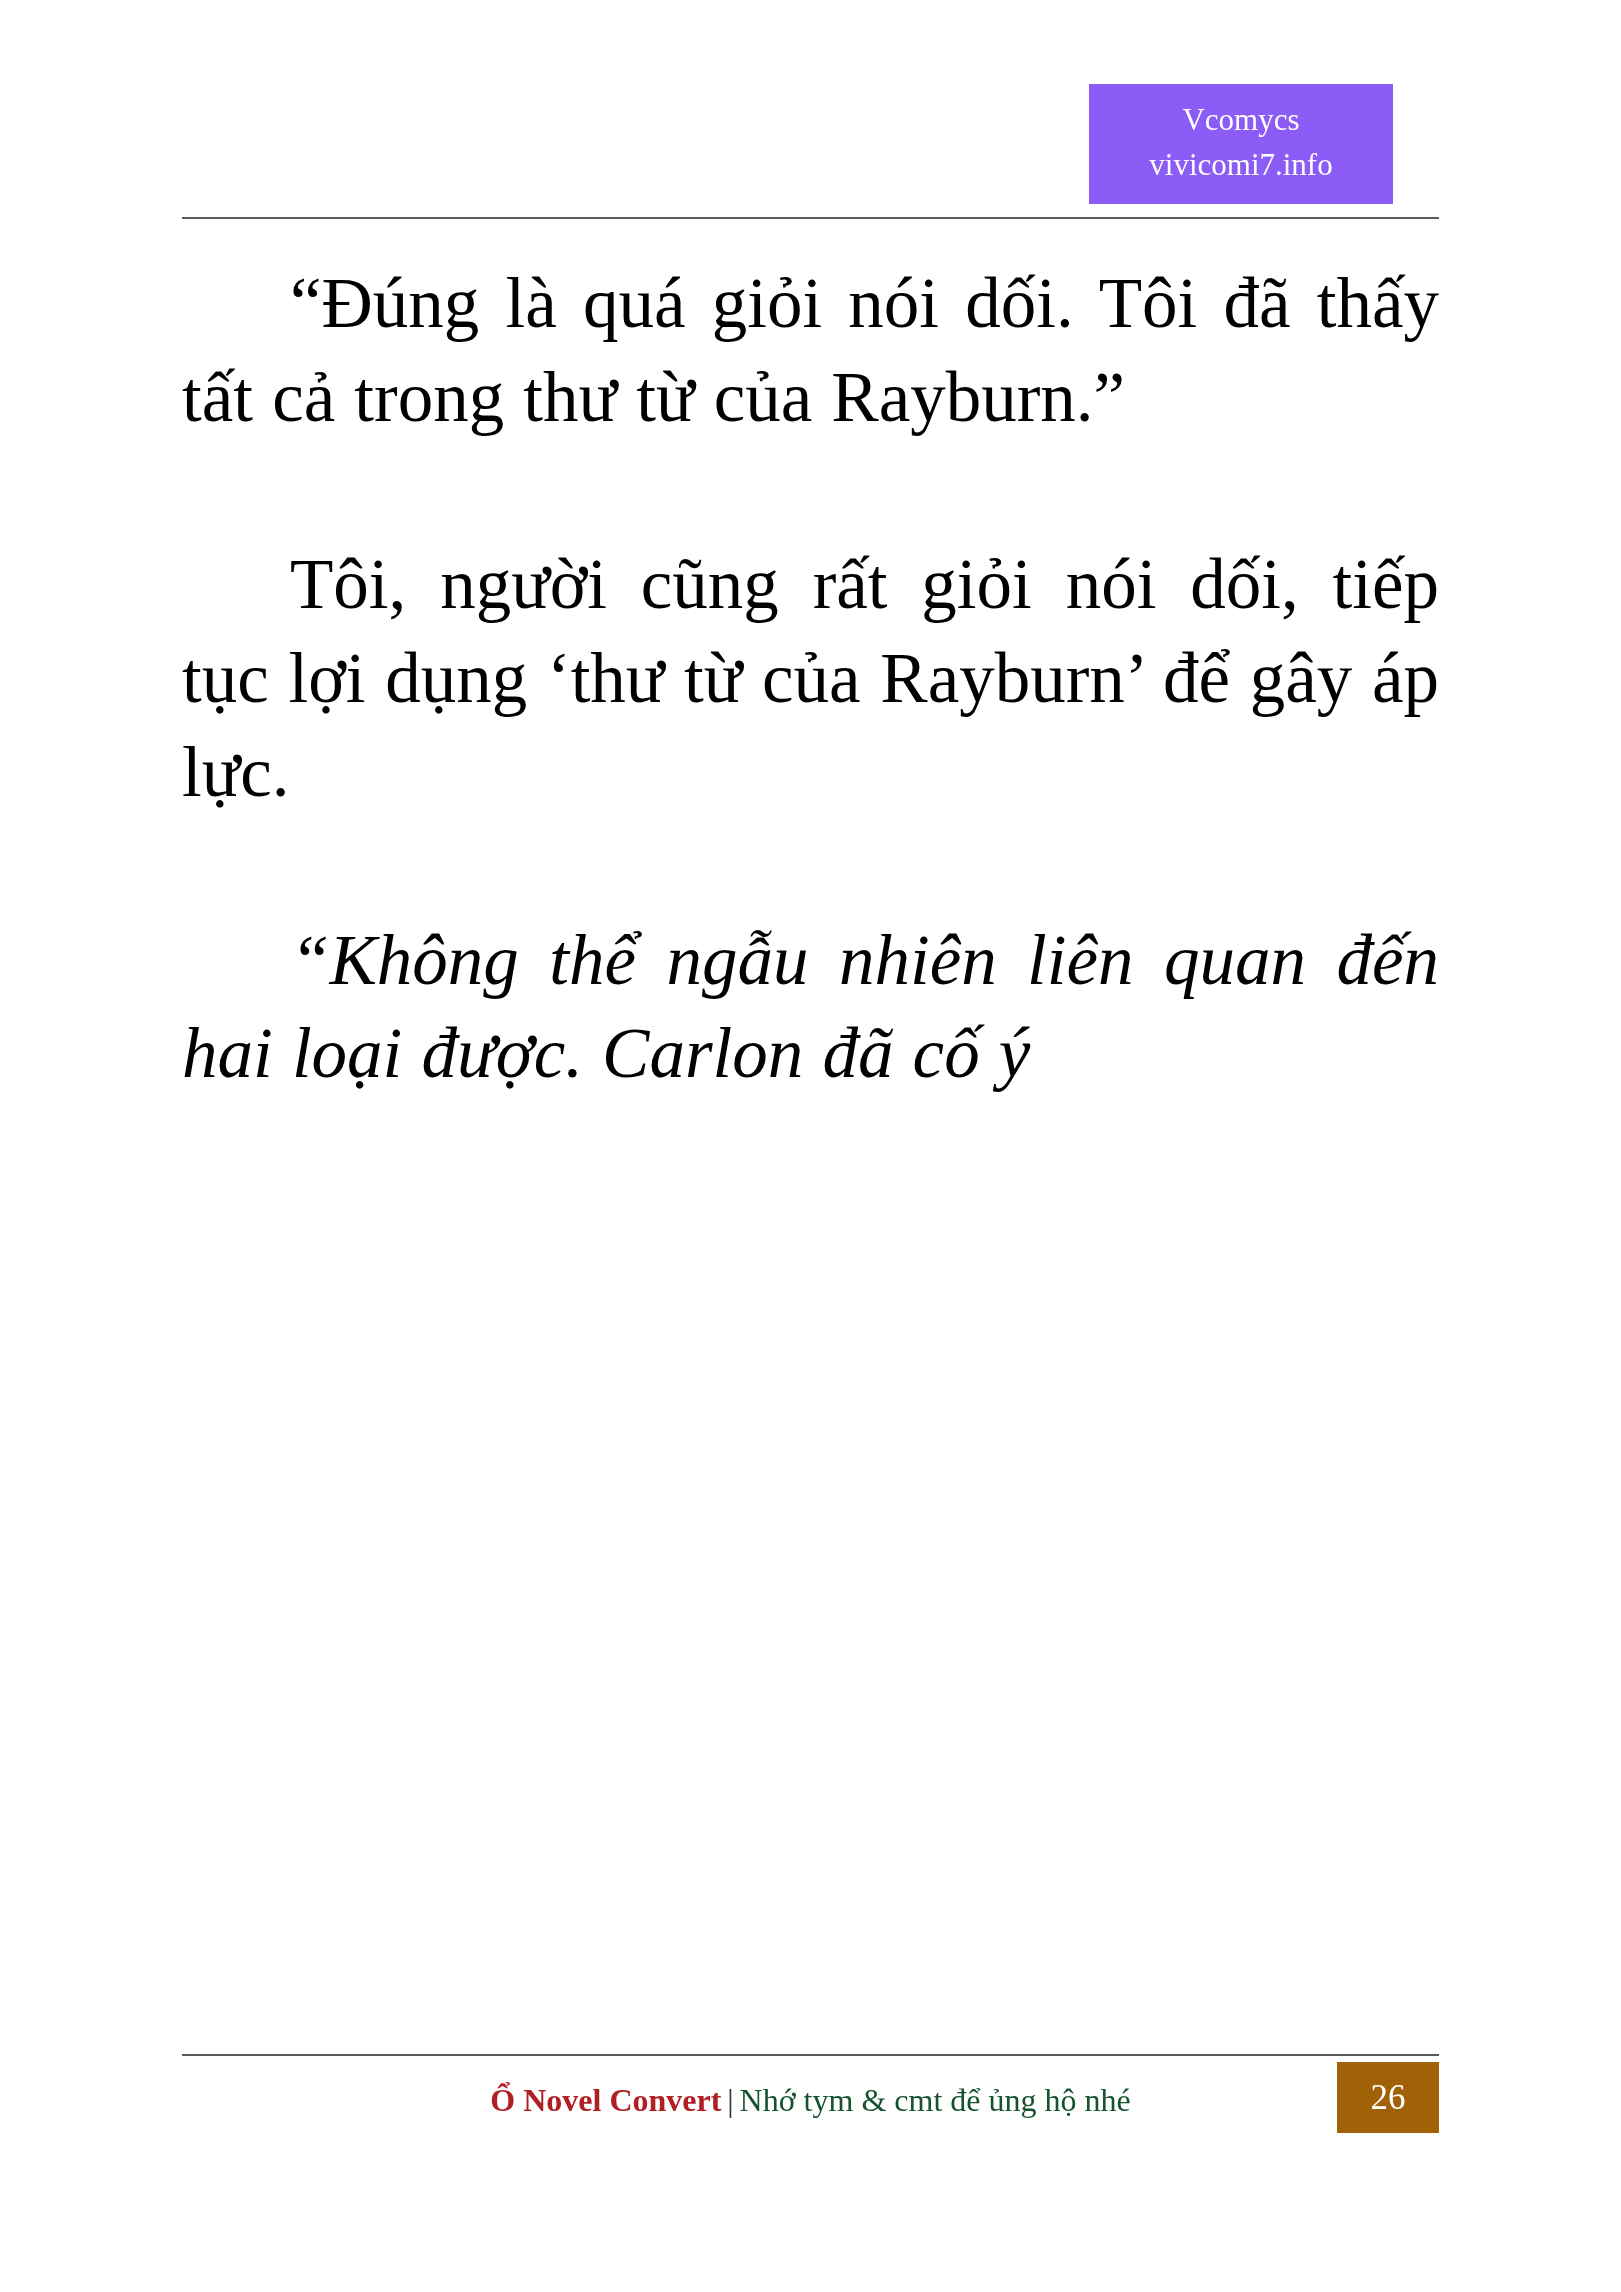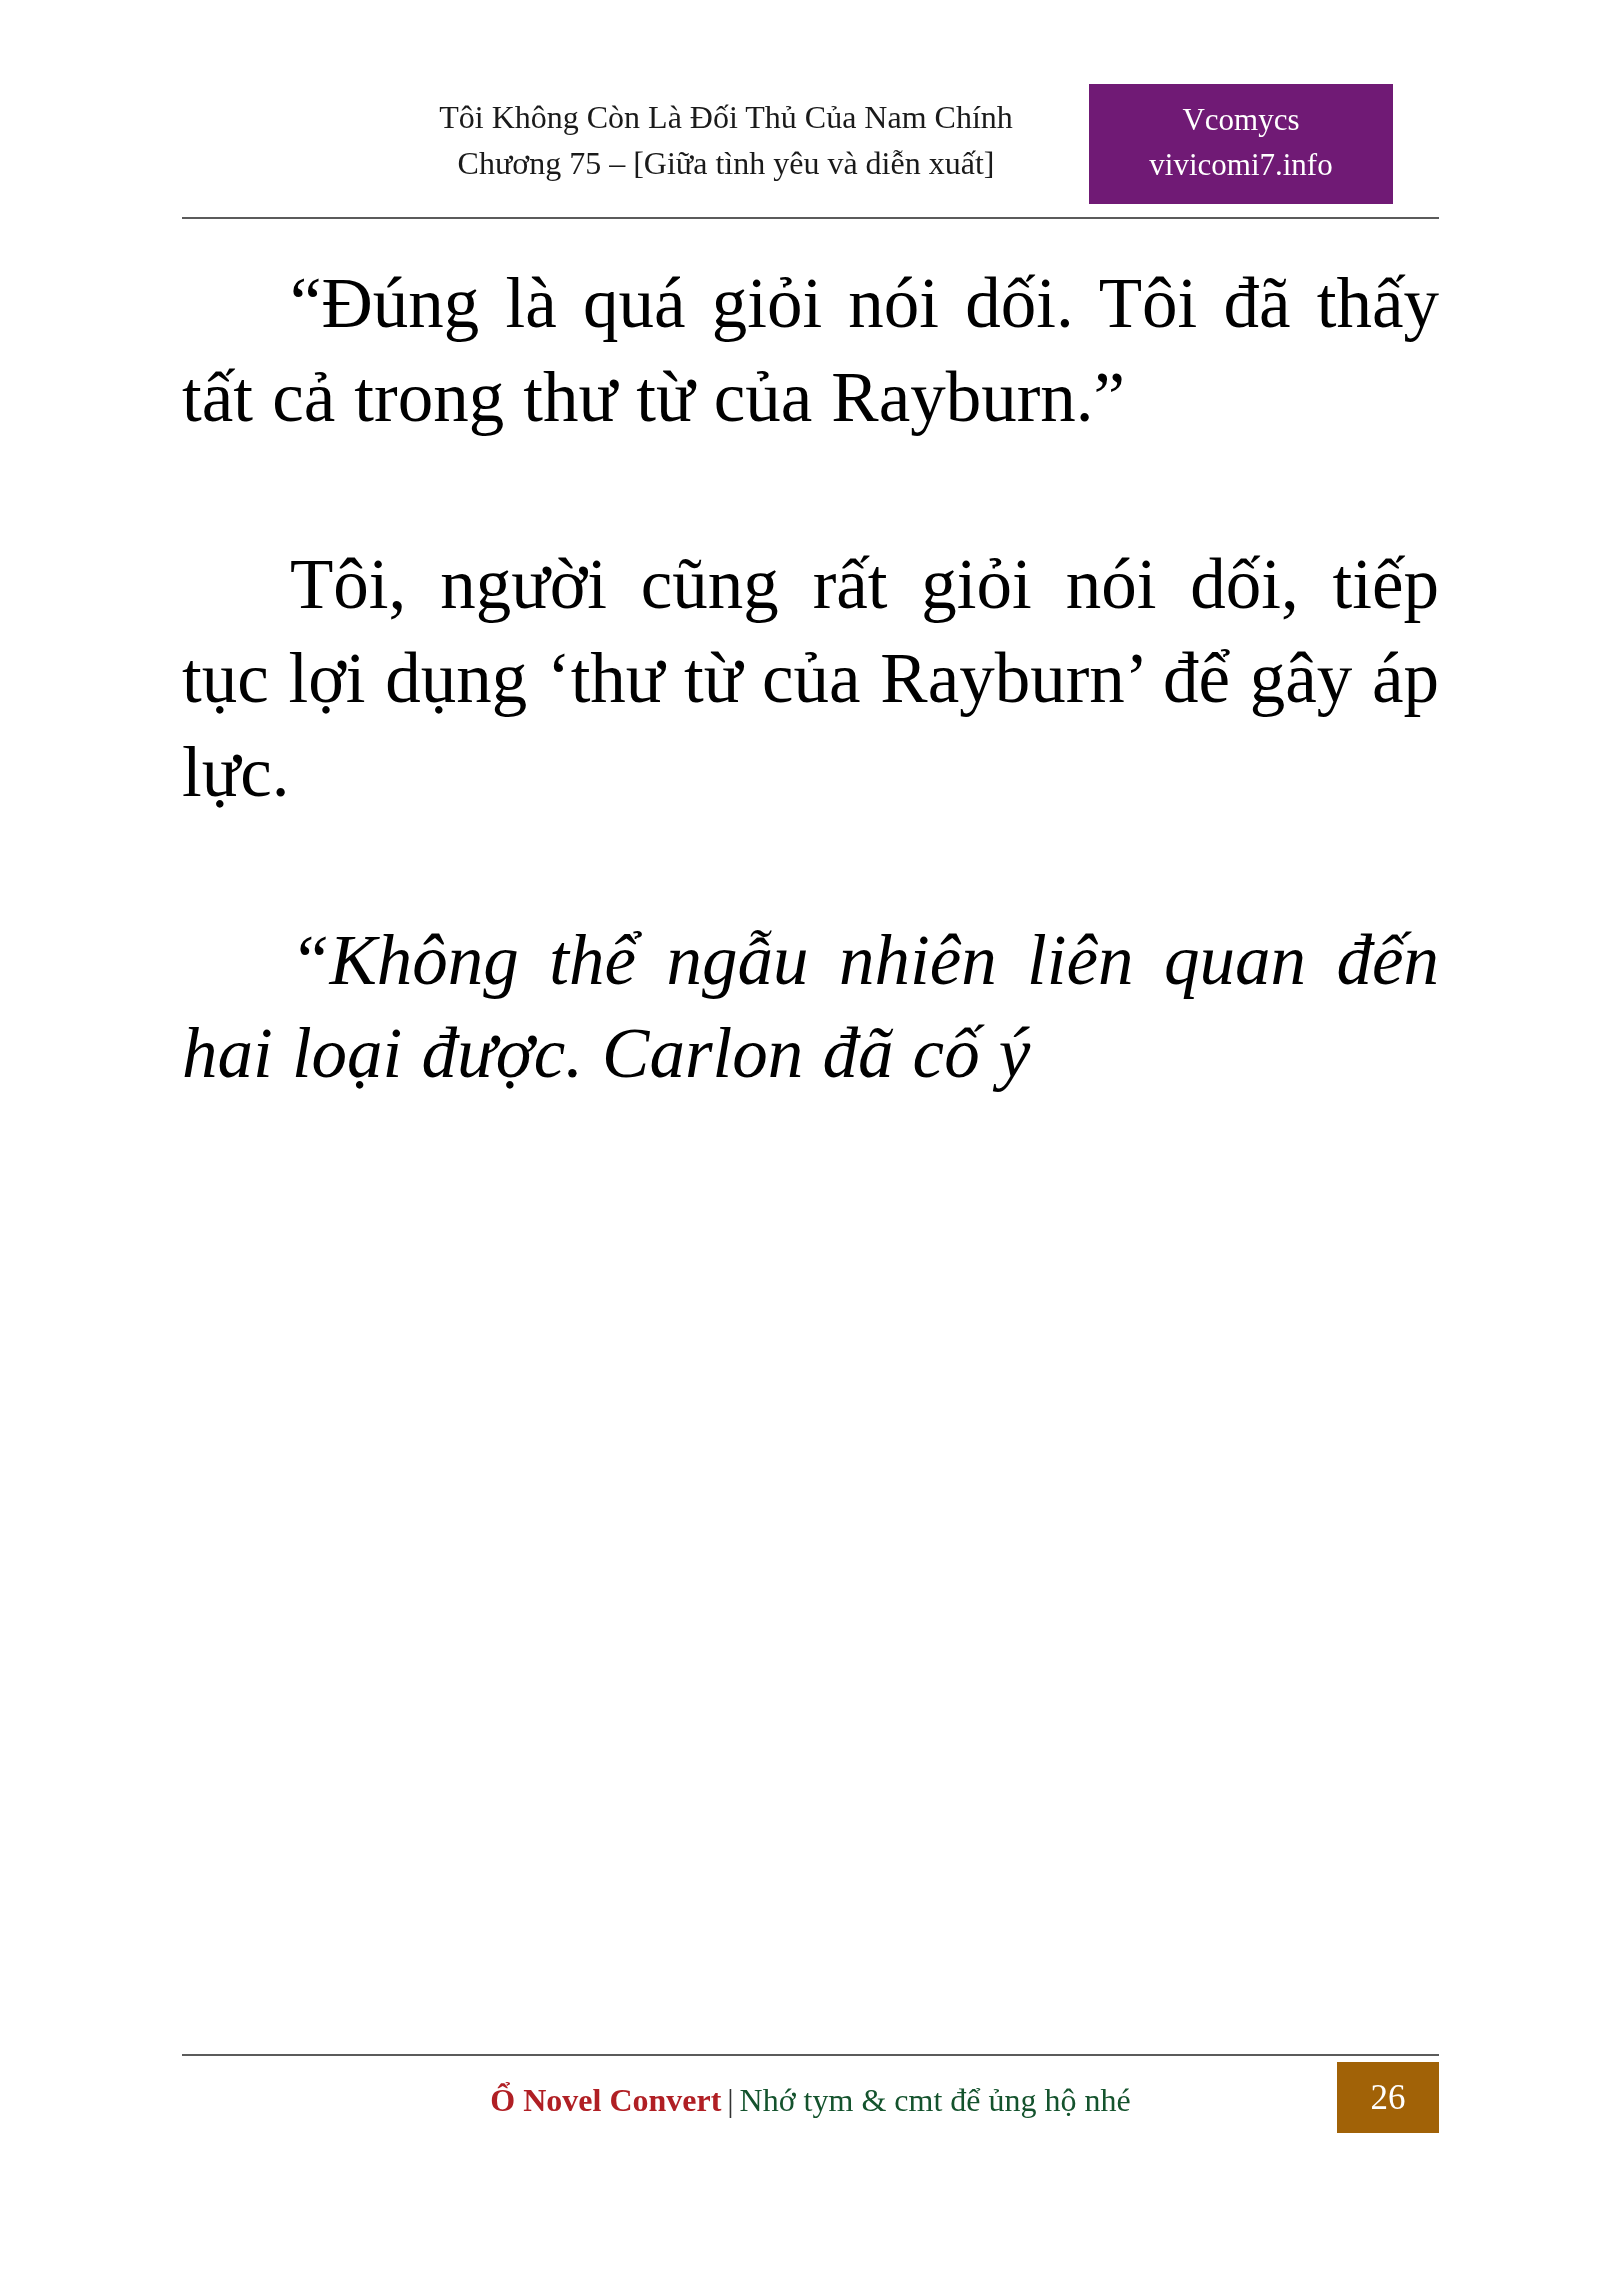--- a/index.html
+++ b/index.html
@@ -50,21 +50,21 @@
     width: 1257px;
     height: 2px;
     background: #5b5b5b;
   }
   .header-badge {
     position: absolute;
     left: 907px;
     top: -9.8px;
     width: 304px;
     height: 120px;
-    background: #701a75;
+    background: #8b5cf6;
     color: #ffffff;
     text-align: center;
     font-size: 31px;
     line-height: 1.45;
     padding-top: 13.7px;
     box-sizing: border-box;
   }
   .header-badge span { display: block; }
 
   
@@ -148,24 +148,20 @@
     height: 84px;
   }
   .watermark svg { display: block; }
 </style>
 </head>
 <body>
 
 <div class="page">
 
   <div class="header">
-    <div class="header-text">
-      <span class="header-line1">Tôi Không Còn Là Đối Thủ Của Nam Chính</span>
-      <span class="header-line2">Chương 75 –  [Giữa tình yêu và diễn xuất]</span>
-    </div>
     <div class="header-badge">
       <span>Vcomycs</span>
       <span>vivicomi7.info</span>
     </div>
     <div class="header-rule"></div>
   </div>
 
   <div class="content">
     <p class="para">“Đúng là quá giỏi nói dối. Tôi đã thấy tất cả trong thư từ của Rayburn.”</p>
     <p class="para">Tôi, người cũng rất giỏi nói dối, tiếp tục lợi dụng ‘thư từ của Rayburn’ để gây áp lực.</p>

